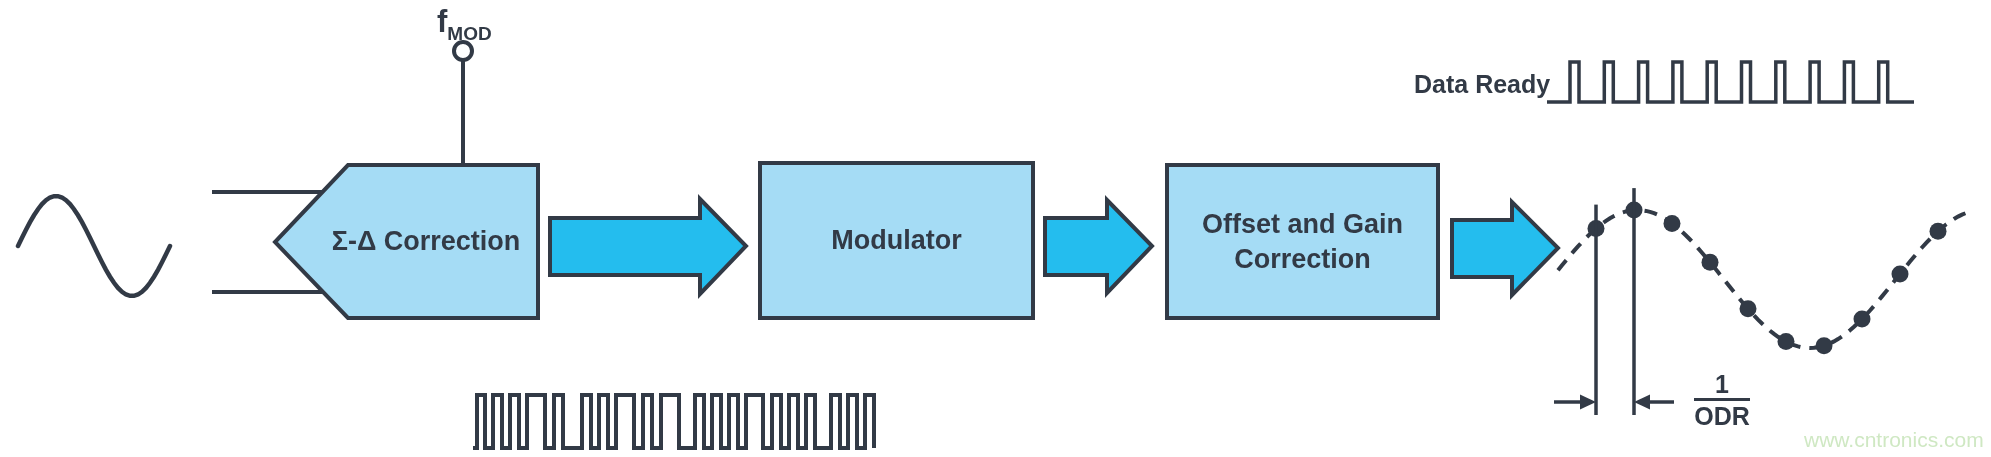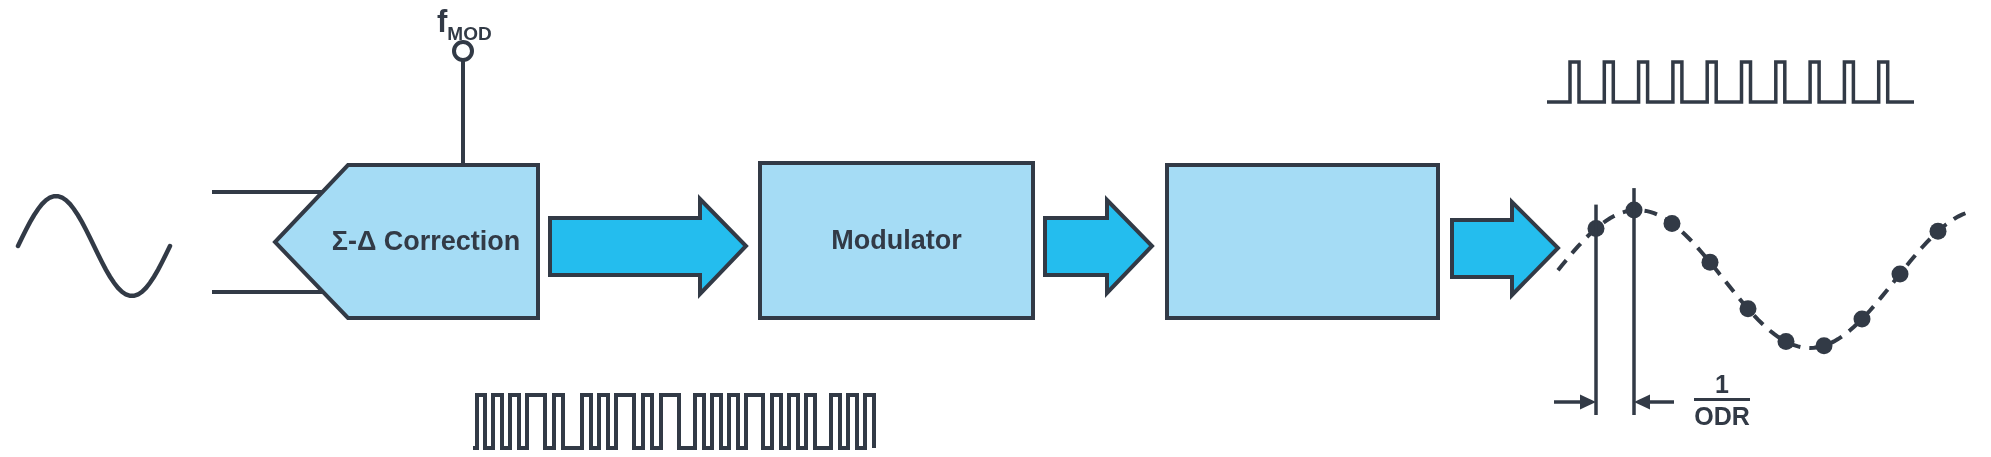--- a/index.html
+++ b/index.html
@@ -87,21 +87,27 @@
   </svg>
 
   <div class="lbl fmod" style="left:437px;top:4px;"><span>f</span><span class="sub">MOD</span></div>
 
   <div class="block-lbl" style="left:286px;top:165px;width:280px;height:153px;">Σ-Δ Correction</div>
 
   <div class="block-lbl" style="left:760px;top:163px;width:273px;height:155px;">
     <div>Modulator</div>
   </div>
 
+  <div class="block-lbl" style="left:1167px;top:165px;width:271px;height:153px;">
+    <div>Offset and Gain</div>
+    <div>Correction</div>
+  </div>
 
+  <div class="lbl data-ready" style="left:1414px;top:70px;">Data Ready</div>
 
   <div class="frac" style="left:1693px;top:372px;width:58px;">
     <div>1</div>
     <div class="frac-bar"></div>
     <div>ODR</div>
   </div>
 
+  <div class="watermark" style="left:1804px;top:428px;">www.cntronics.com</div>
 </div>
 
 </body></html>

